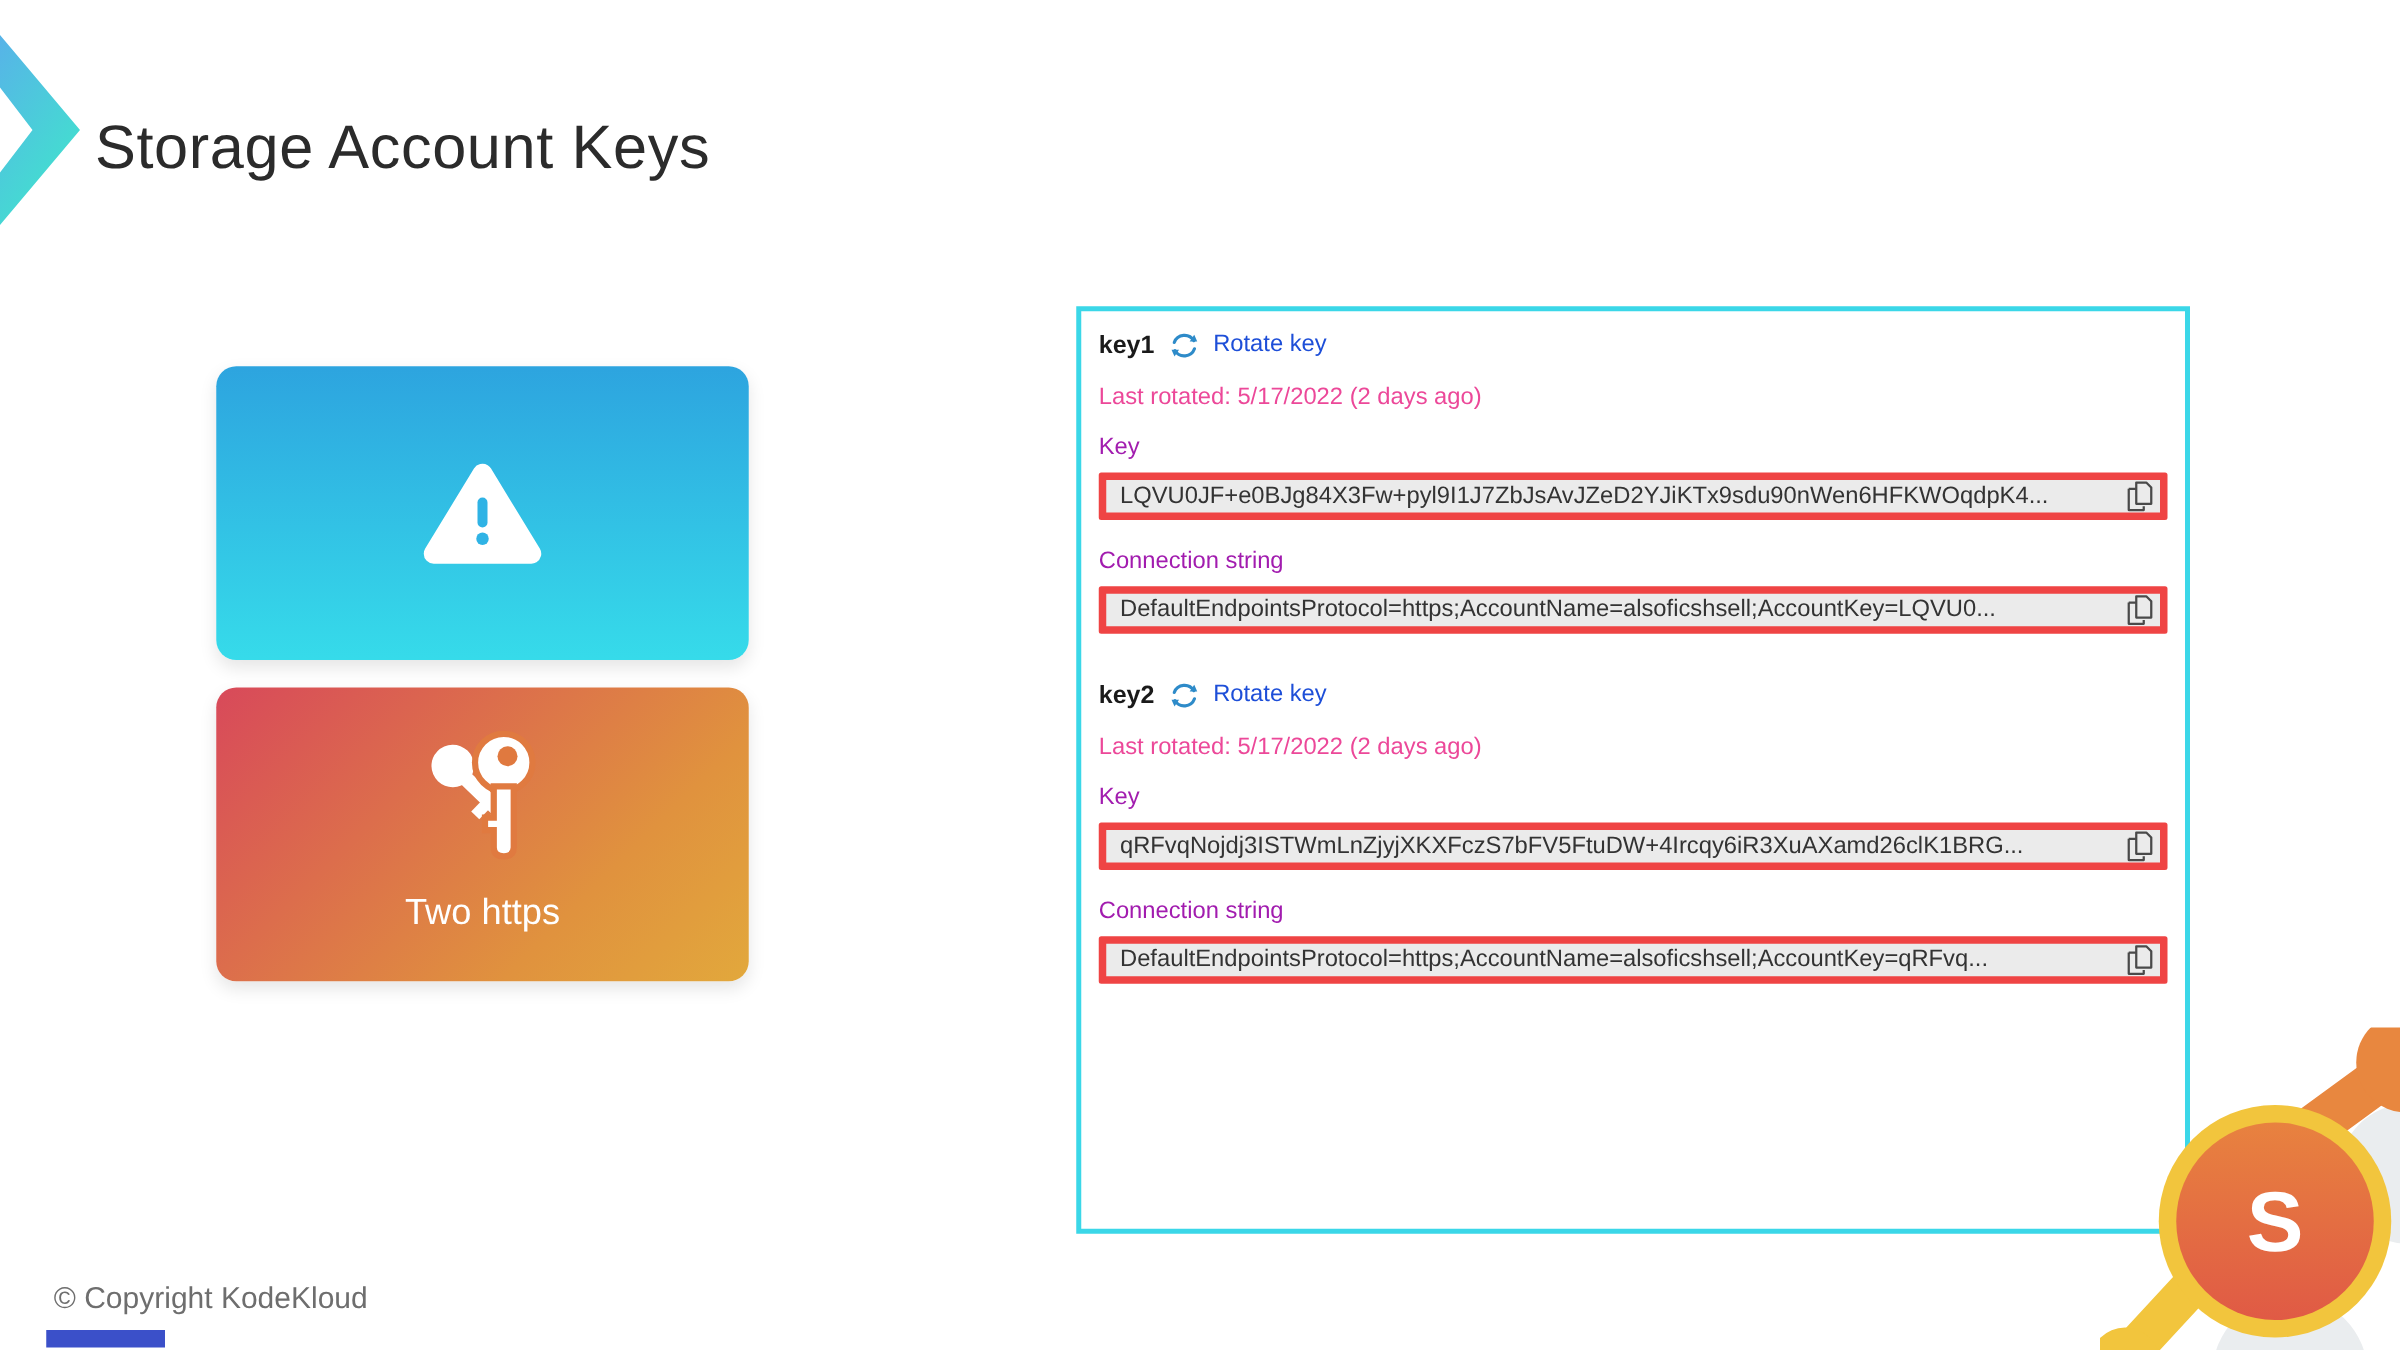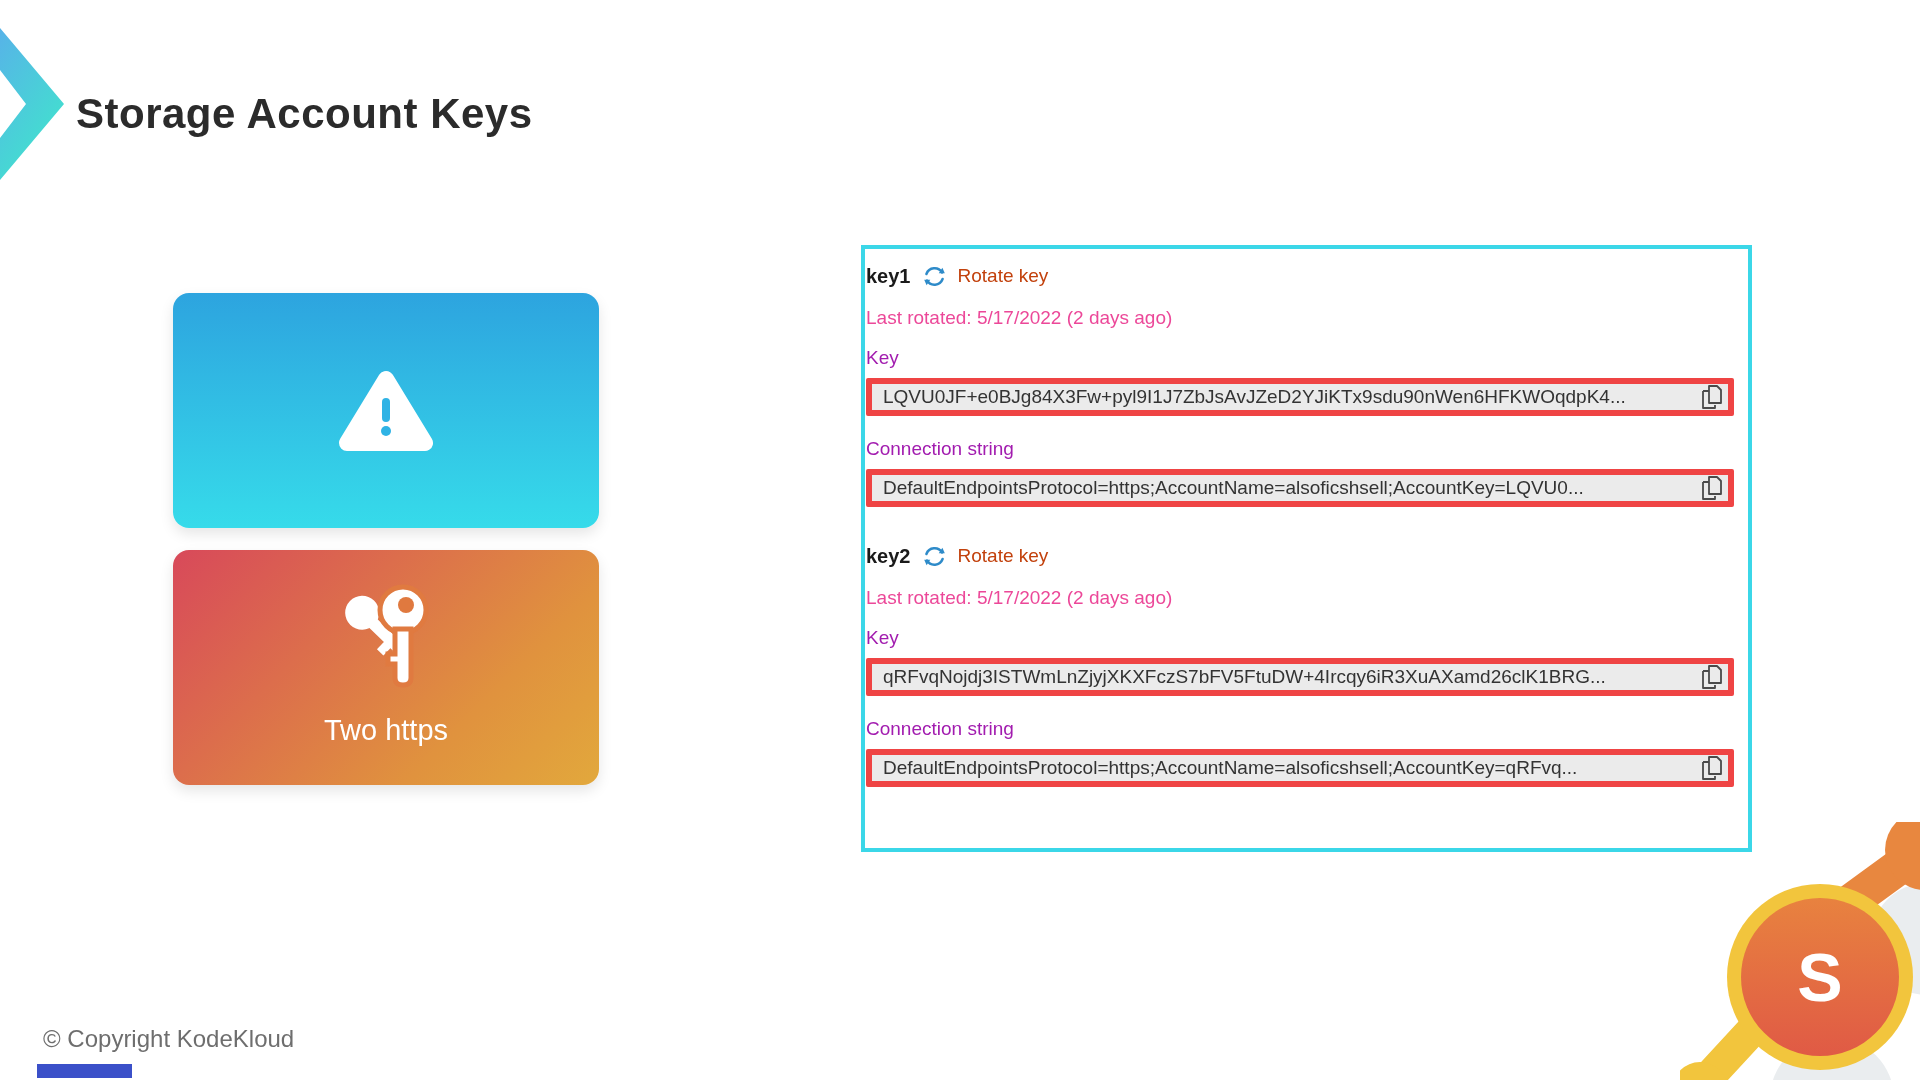--- a/index.html
+++ b/index.html
@@ -2,39 +2,39 @@
 <html><head>
 <meta charset="utf-8">
 <style>
   * { margin: 0; padding: 0; box-sizing: border-box; }
   html, body { width: 1920px; height: 1080px; overflow: hidden; background: #ffffff;
     font-family: "Liberation Sans", "DejaVu Sans", sans-serif; }
   .stage { position: relative; width: 1920px; height: 1080px; background: #fff; overflow: hidden; }
 
   
   .chevron-logo { position: absolute; left: 0; top: 24px; }
-  .page-title { position: absolute; left: 76px; top: 90px; font-size: 42px; font-weight: 700;
+  .page-title { position: absolute; left: 76px; top: 90px; font-size: 49px; font-weight: 400;
     color: #2b2b2b; letter-spacing: 0.5px; }
 
   
   .card { position: absolute; left: 173px; width: 426px; height: 235px; border-radius: 16px;
     display: flex; flex-direction: column; align-items: center; justify-content: center;
     color: #fff; text-align: center; box-shadow: 0 6px 14px rgba(0,0,0,0.10); }
   .card-caution { top: 293px; background: linear-gradient(180deg, #2da4df 0%, #36dbea 100%); }
   .card-twokeys { top: 550px; background: linear-gradient(135deg, #d8495a 0%, #e0923e 70%, #e2a83c 100%); }
   .card-label { font-size: 29px; line-height: 1.25; font-weight: 400; margin-top: 26px; }
   .card-icon { height: 100px; display: flex; align-items: center; justify-content: center; }
 
   
-  .keys-panel { position: absolute; left: 861px; top: 245px; width: 891px; height: 607px;
-    background: #fff; border: 4px solid #3bd7e8; padding: 12px 14px 0 1px; }
+  .keys-panel { position: absolute; left: 861px; top: 245px; width: 891px; height: 742px;
+    background: #fff; border: 4px solid #3bd7e8; padding: 12px 14px 0 14px; }
   .key-row { display: flex; align-items: center; gap: 10px; height: 30px; margin-bottom: 16px; }
   .key-name { font-size: 20px; font-weight: 700; color: #1a1a1a; }
   .rotate-btn { display: flex; align-items: center; gap: 10px; cursor: pointer; }
-  .rotate-label { font-size: 19px; color: #c2410c; }
+  .rotate-label { font-size: 19px; color: #1d4ed8; }
   .last-rotated { font-size: 19px; color: #ec4899; margin-bottom: 18px; }
   .field-label { font-size: 19px; color: #a21caf; margin-bottom: 9px; }
   .field-wrap { position: relative; margin-bottom: 22px; }
   .field-input { width: 100%; height: 38px; background: #ebebeb; border: 6px solid #ef4444;
     border-radius: 2px; font-family: "Liberation Sans", "DejaVu Sans", sans-serif;
     font-size: 19px; color: #333; padding: 0 46px 0 11px; white-space: nowrap; overflow: hidden; }
   .copy-btn { position: absolute; right: 9px; top: 6px; width: 26px; height: 26px; cursor: pointer;
     display: flex; align-items: center; justify-content: center; }
   .section-gap { height: 12px; }
 

